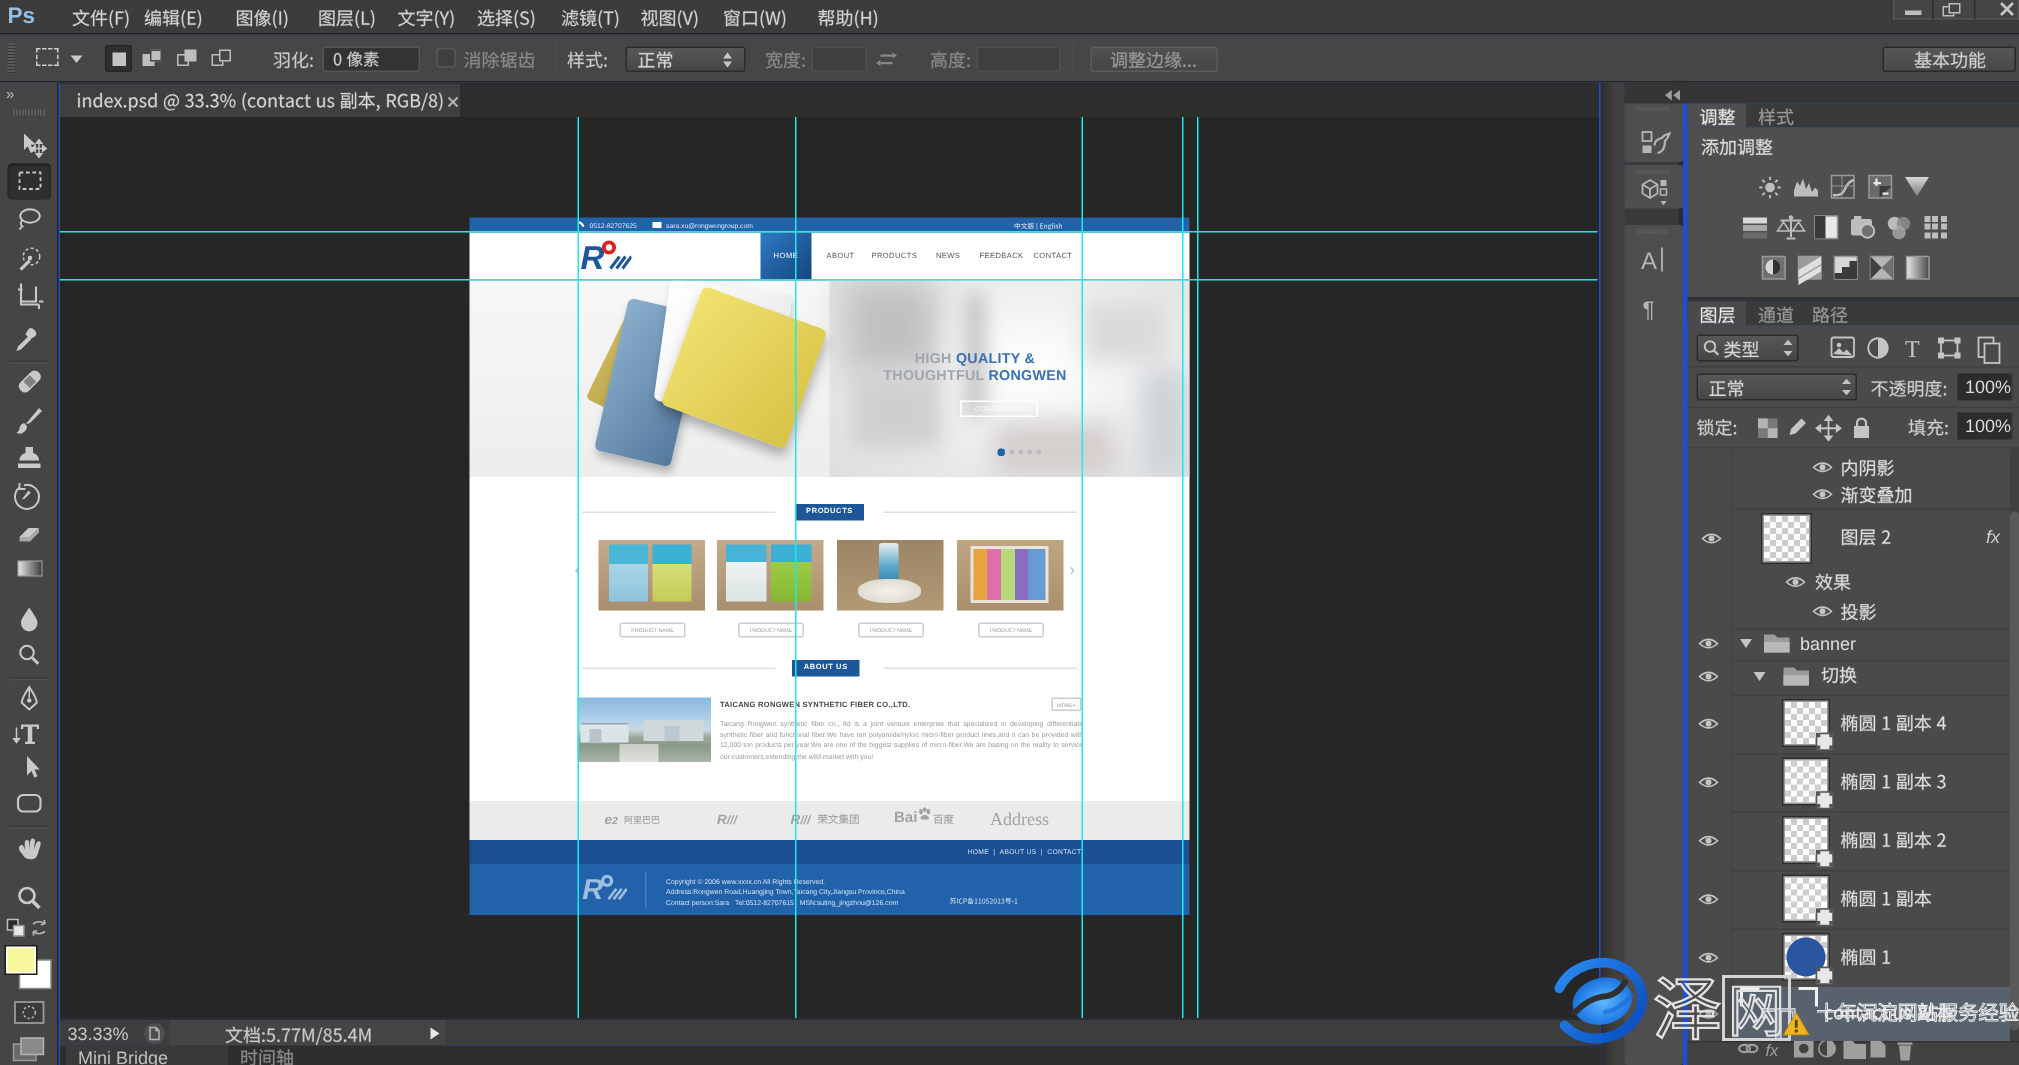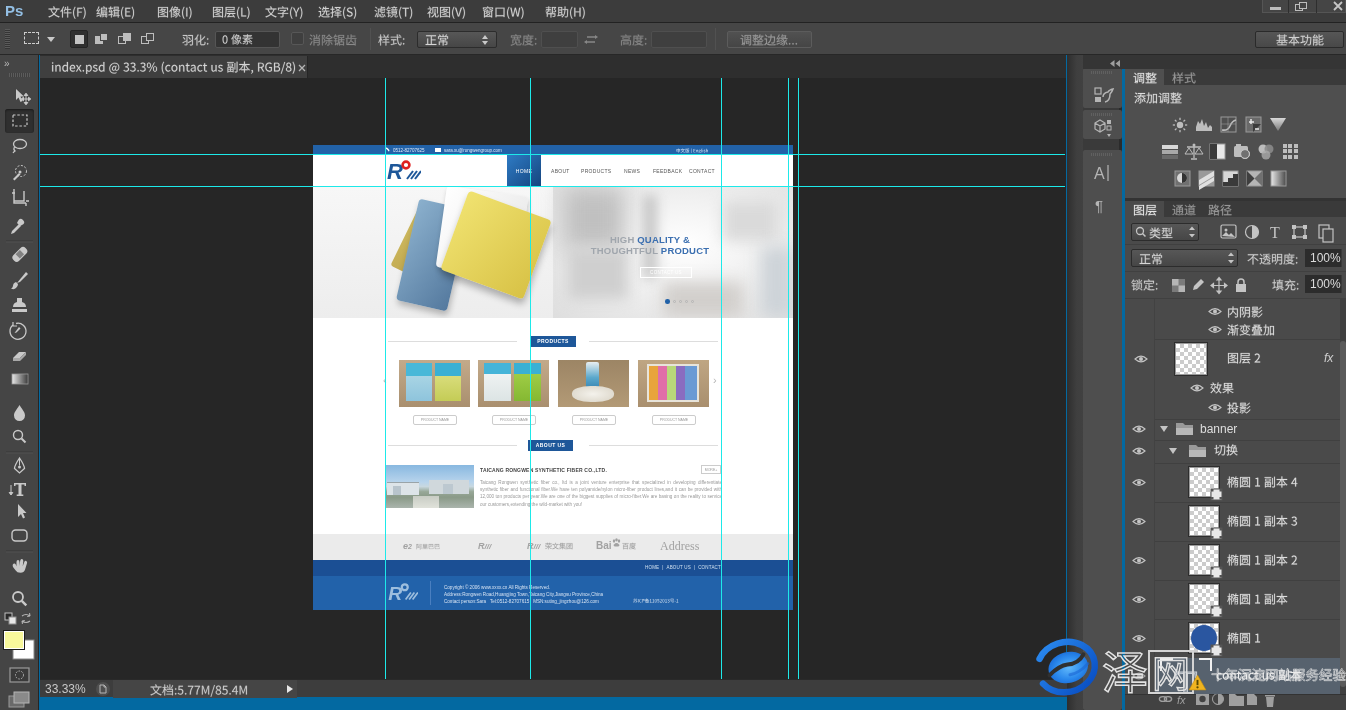--- a/index.html
+++ b/index.html
@@ -1,19 +1,19 @@
 <!DOCTYPE html>
 <html><head>
 <meta charset="utf-8">
 <style>
 * { margin:0; padding:0; box-sizing:border-box; }
 html,body { width:1346px; height:710px; overflow:hidden; background:#262626; }
 body { font-family:"Liberation Sans", sans-serif; }
 .abs { position:absolute; }
-#root { position:relative; width:1346px; height:710px; background:#0369a1; overflow:hidden; }
+#root { position:relative; width:1346px; height:710px; background:#1d4ed8; overflow:hidden; }
 #menubar { left:0; top:0; width:1346px; height:23px; background:#3c3c3c; border-bottom:1px solid #222; }
 #optbar { left:0; top:23px; width:1346px; height:32px; background:#464646; border-bottom:1px solid #272727; }
 .grip { position:absolute; width:5px; background:repeating-linear-gradient(to bottom,#5a5a5a 0 1px,#353535 1px 2px); }
 .field { position:absolute; height:17px; background:#333333; border:1px solid #555; border-radius:2px; color:#cfcfcf; font-size:11px; line-height:14px; padding-left:5px; }
 .dd { position:absolute; height:17px; background:linear-gradient(#575757,#464646); border:1px solid #2c2c2c; border-radius:2px; color:#d6d6d6; font-size:11px; line-height:15px; }
 .osep { position:absolute; top:5px; width:1px; height:22px; background:#383838; border-right:1px solid #515151; }
 .obtn { position:absolute; height:17px; border:1px solid #5c5c5c; border-radius:2px; background:linear-gradient(#515151,#454545); }
 #leftbar { left:0; top:55px; width:39px; height:655px; background:#454545; border-right:1px solid #252525; }
 #tabbar { left:40px; top:55px; width:1026px; height:23px; background:#2e2e2e; }
 #doctab { position:absolute; left:0px; top:1px; width:268px; height:22px; background:#3f3f3f; border-right:1px solid #262626;}
@@ -570,21 +570,21 @@
         <div style="position:absolute;left:330px;top:8px;width:14px;height:84px;background:#c6c6c6;filter:blur(6px);"></div>
         <div style="position:absolute;left:255px;top:62px;width:60px;height:50px;background:#cfcfcf;filter:blur(7px);"></div>
         <div style="position:absolute;left:410px;top:14px;width:55px;height:40px;background:#dadada;filter:blur(7px);"></div>
         <div style="position:absolute;left:350px;top:95px;width:80px;height:36px;background:#d2cfcc;filter:blur(8px);"></div>
         <div style="position:absolute;left:448px;top:60px;width:32px;height:70px;background:#cdd3d8;filter:blur(8px);"></div>
 
         <div style="position:absolute;left:90px;top:24px;width:46px;height:68px;background:linear-gradient(115deg,#d0bc62,#b89e45);transform:rotate(26deg);border-radius:3px;"></div>
         <div style="position:absolute;left:94px;top:16px;width:52px;height:104px;background:linear-gradient(115deg,#8bb0cd,#54799e);transform:rotate(13deg);border-radius:4px;box-shadow:2px 4px 6px rgba(0,0,0,0.25);"></div>
         <div style="position:absolute;left:128px;top:4px;width:82px;height:82px;background:linear-gradient(115deg,#ffffff,#e6e6e6);transform:rotate(8deg);border-radius:4px;box-shadow:1px 3px 5px rgba(0,0,0,0.2);"></div>
         <div style="position:absolute;left:139px;top:16px;width:88px;height:84px;background:linear-gradient(115deg,#f0e270,#d8c246);transform:rotate(20deg);border-radius:4px;box-shadow:2px 5px 7px rgba(0,0,0,0.28);"></div>
-        <div style="position:absolute;left:272px;top:47px;width:130px;height:26px;font-size:9.5px;line-height:11px;text-align:center;color:#a0a6ad;font-weight:bold;letter-spacing:0.2px;">HIGH <span style="color:#3b6fb0">QUALITY &amp;</span><br>THOUGHTFUL <span style="color:#3b6fb0">PRODUCT</span></div>
+        <div style="position:absolute;left:272px;top:47px;width:130px;height:26px;font-size:9.5px;line-height:11px;text-align:center;color:#a0a6ad;font-weight:bold;letter-spacing:0.2px;">HIGH <span style="color:#3b6fb0">QUALITY &amp;</span><br>THOUGHTFUL <span style="color:#3b6fb0">RONGWEN</span></div>
         <div style="position:absolute;left:327px;top:80px;width:52px;height:11px;border:1px solid #fff;color:#fff;background:rgba(255,255,255,0.08);font-size:4.5px;text-align:center;line-height:10px;letter-spacing:0.3px;">CONTACT US</div>
         <div style="position:absolute;left:352px;top:112px;width:28px;height:4px;">
           <span style="position:absolute;left:0;width:4.5px;height:4.5px;border-radius:50%;background:#2262a8;"></span>
           <span style="position:absolute;left:8px;top:1px;width:3px;height:3px;border-radius:50%;border:1px solid #b5b5b5;"></span>
           <span style="position:absolute;left:14px;top:1px;width:3px;height:3px;border-radius:50%;border:1px solid #b5b5b5;"></span>
           <span style="position:absolute;left:20px;top:1px;width:3px;height:3px;border-radius:50%;border:1px solid #b5b5b5;"></span>
           <span style="position:absolute;left:26px;top:1px;width:3px;height:3px;border-radius:50%;border:1px solid #b5b5b5;"></span>
         </div>
       </div>
       <div id="s-products">
@@ -1203,20 +1203,31 @@
           <use href="#z35" x="5980"></use>
           <use href="#z2e" x="6535"></use>
           <use href="#z34" x="6813"></use>
           <use href="#z4d" x="7368"></use>
         </g>
       </svg>
     <div class="abs" style="left:243px;top:0px;width:14px;height:18px;background:#454545;">
         <div style="position:absolute;left:4px;top:5px;width:0;height:0;border-top:4px solid transparent;border-bottom:4px solid transparent;border-left:6px solid #e8e8e8;"></div>
       </div>
   </div>
+  <div id="bottomtabs" class="abs">
+    <div class="abs" style="left:4px;top:0px;width:108px;height:13px;background:#3a3a3a;"></div>
+    <div class="abs" style="left:12px;top:1px;font-size:12px;color:#c0c0c0;">Mini Bridge</div>
+    <svg class="abs" style="left:120px;top:1px;width:36.00px;height:13.92px;" viewBox="0 0 3000 1160" preserveAspectRatio="none">
+        <g transform="translate(0,960) scale(1,-1)" fill="#8c8c8c" stroke="#8c8c8c" stroke-width="16">
+          <use href="#z65f6" x="0"></use>
+          <use href="#z95f4" x="1000"></use>
+          <use href="#z8f74" x="2000"></use>
+        </g>
+      </svg>
+  </div>
 
   <svg class="abs" style="left:1020px;top:630px;width:326px;height:80px;" viewBox="0 0 326 80">
       <defs>
         <radialGradient id="wg1" cx="0.52" cy="0.52" r="0.72">
           <stop offset="0" stop-color="#60b8fb"></stop>
           <stop offset="0.5" stop-color="#2a88ec"></stop>
           <stop offset="1" stop-color="#0d57c9"></stop>
         </radialGradient>
         <linearGradient id="wg2" x1="0" y1="0" x2="0.8" y2="1">
           <stop offset="0" stop-color="#2b8bf0"></stop>

